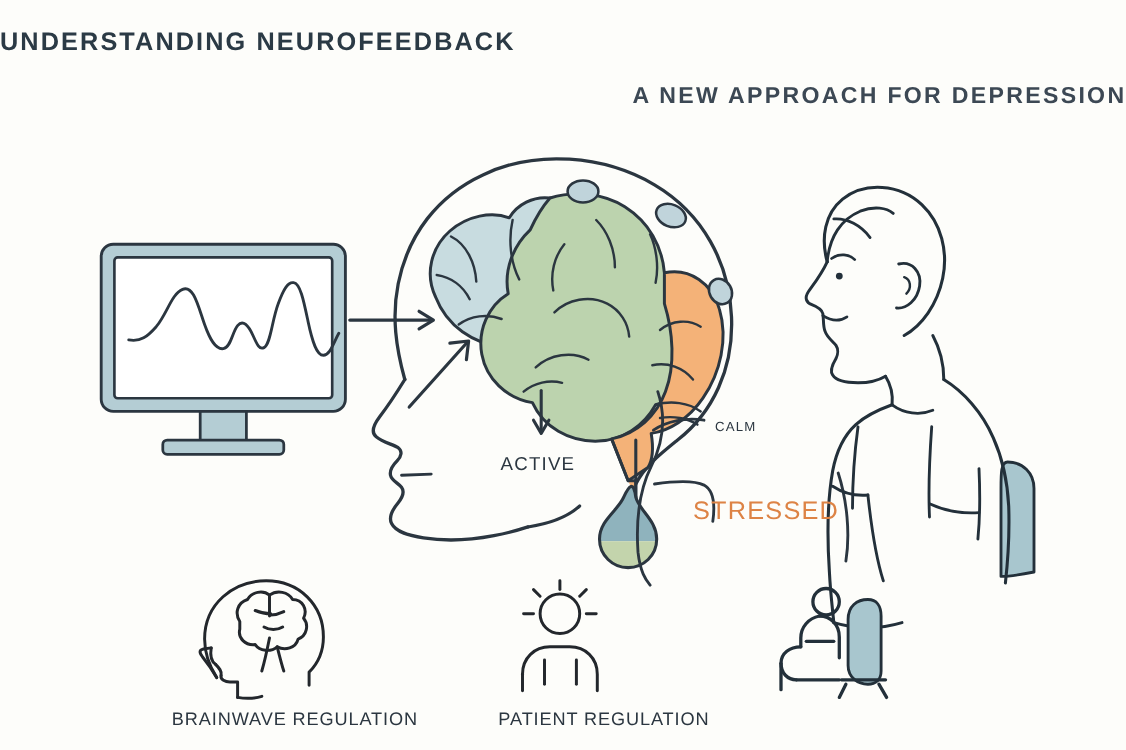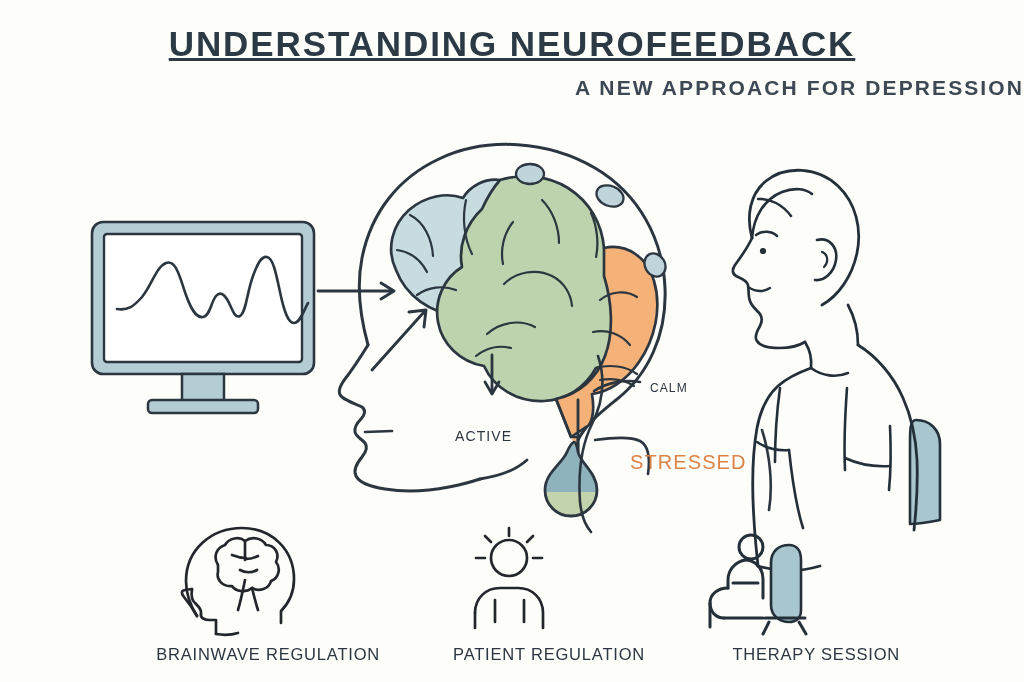--- a/index.html
+++ b/index.html
@@ -23,53 +23,51 @@
   }
   .txt {
     position: absolute;
     white-space: nowrap;
     color: #2b3640;
     user-select: none;
   }
   #title {
     left: 0; right: 0;
     top: 24px;
-    text-align: center;
-    font-size: 35px;
+    font-size: 23px;
     font-weight: 700;
     letter-spacing: 1.9px;
     color: #2b3a45;
-    text-decoration: underline;
   }
   #subtitle {
     left: 0; right: 0;
     top: 76px;
     text-align: right;
     font-size: 21px;
     font-weight: 700;
     letter-spacing: 2.1px;
     color: #3c4854;
   }
   #lbl-active {
-    left: 455px; top: 428px;
-    font-size: 14px;
+    left: 455px; top: 412px;
+    font-size: 17px;
     font-weight: 500;
     letter-spacing: 1.1px;
     color: #2b3640;
   }
   #lbl-calm {
     left: 650px; top: 381px;
     font-size: 12px;
     font-weight: 400;
     letter-spacing: 1.1px;
     color: #2b3640;
   }
   #lbl-stressed {
     left: 630px; top: 451px;
-    font-size: 20px;
+    font-size: 23px;
     font-weight: 500;
     letter-spacing: 1.1px;
     color: #dd8345;
   }
   .footlabel {
     font-size: 16.5px;
     font-weight: 500;
     letter-spacing: 0.8px;
     color: #2b3640;
     text-align: right;
@@ -353,15 +351,14 @@
   <div class="txt" id="lbl-active">ACTIVE</div>
 
   <div class="txt" id="lbl-calm">CALM</div>
 
   <div class="txt" id="lbl-stressed">STRESSED</div>
 
   <div class="txt footlabel" id="foot-0">BRAINWAVE REGULATION</div>
 
   <div class="txt footlabel" id="foot-1">PATIENT REGULATION</div>
 
-  <div class="txt footlabel" id="foot-2">THERAPY SESSION</div>
 
 </div>
 
 </body></html>

